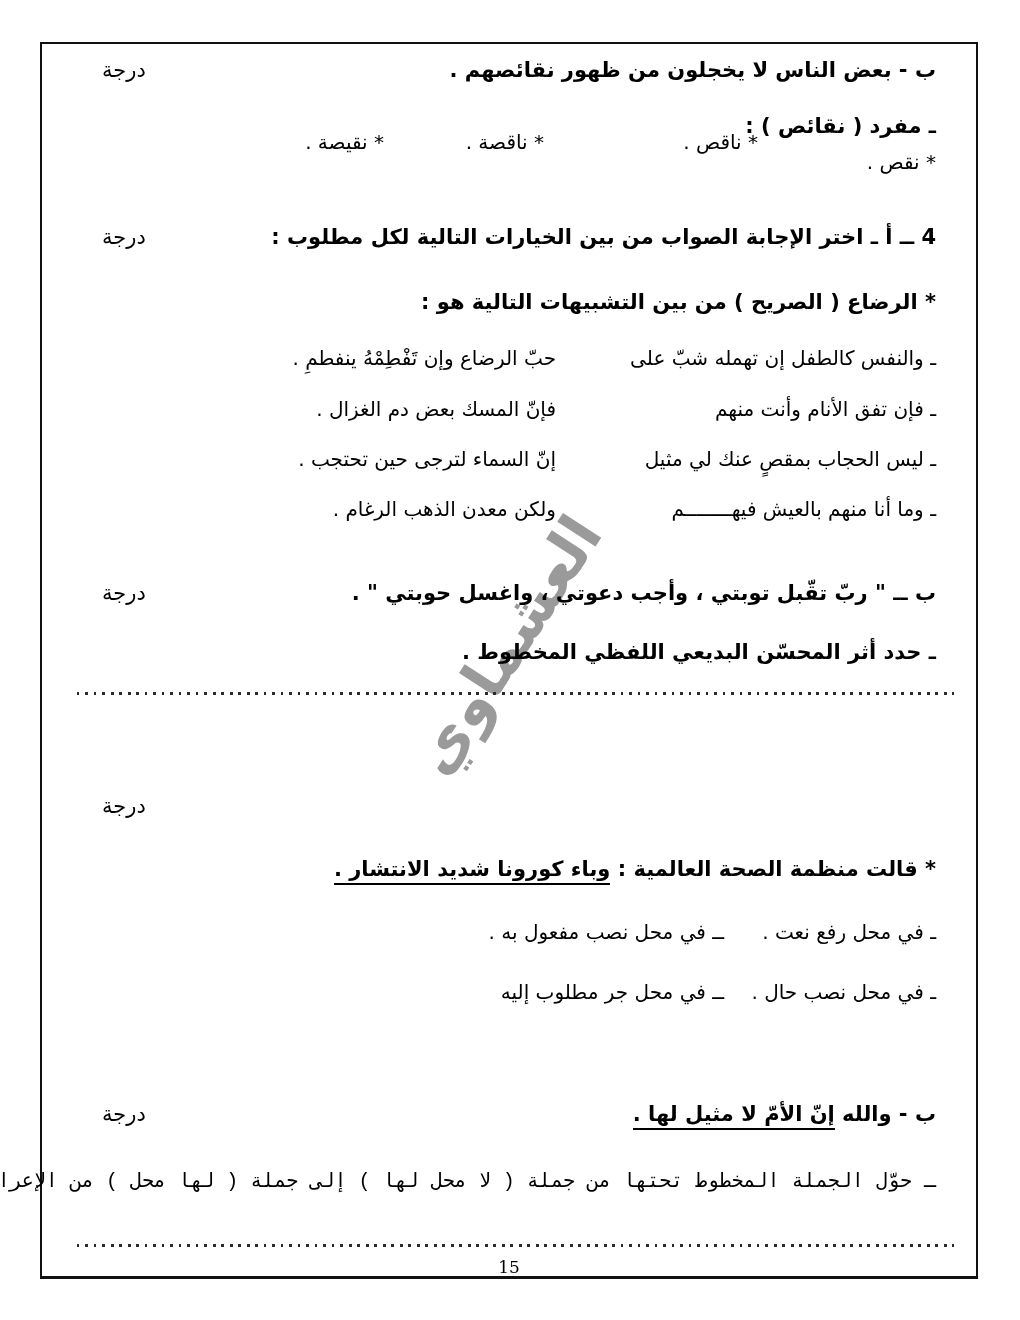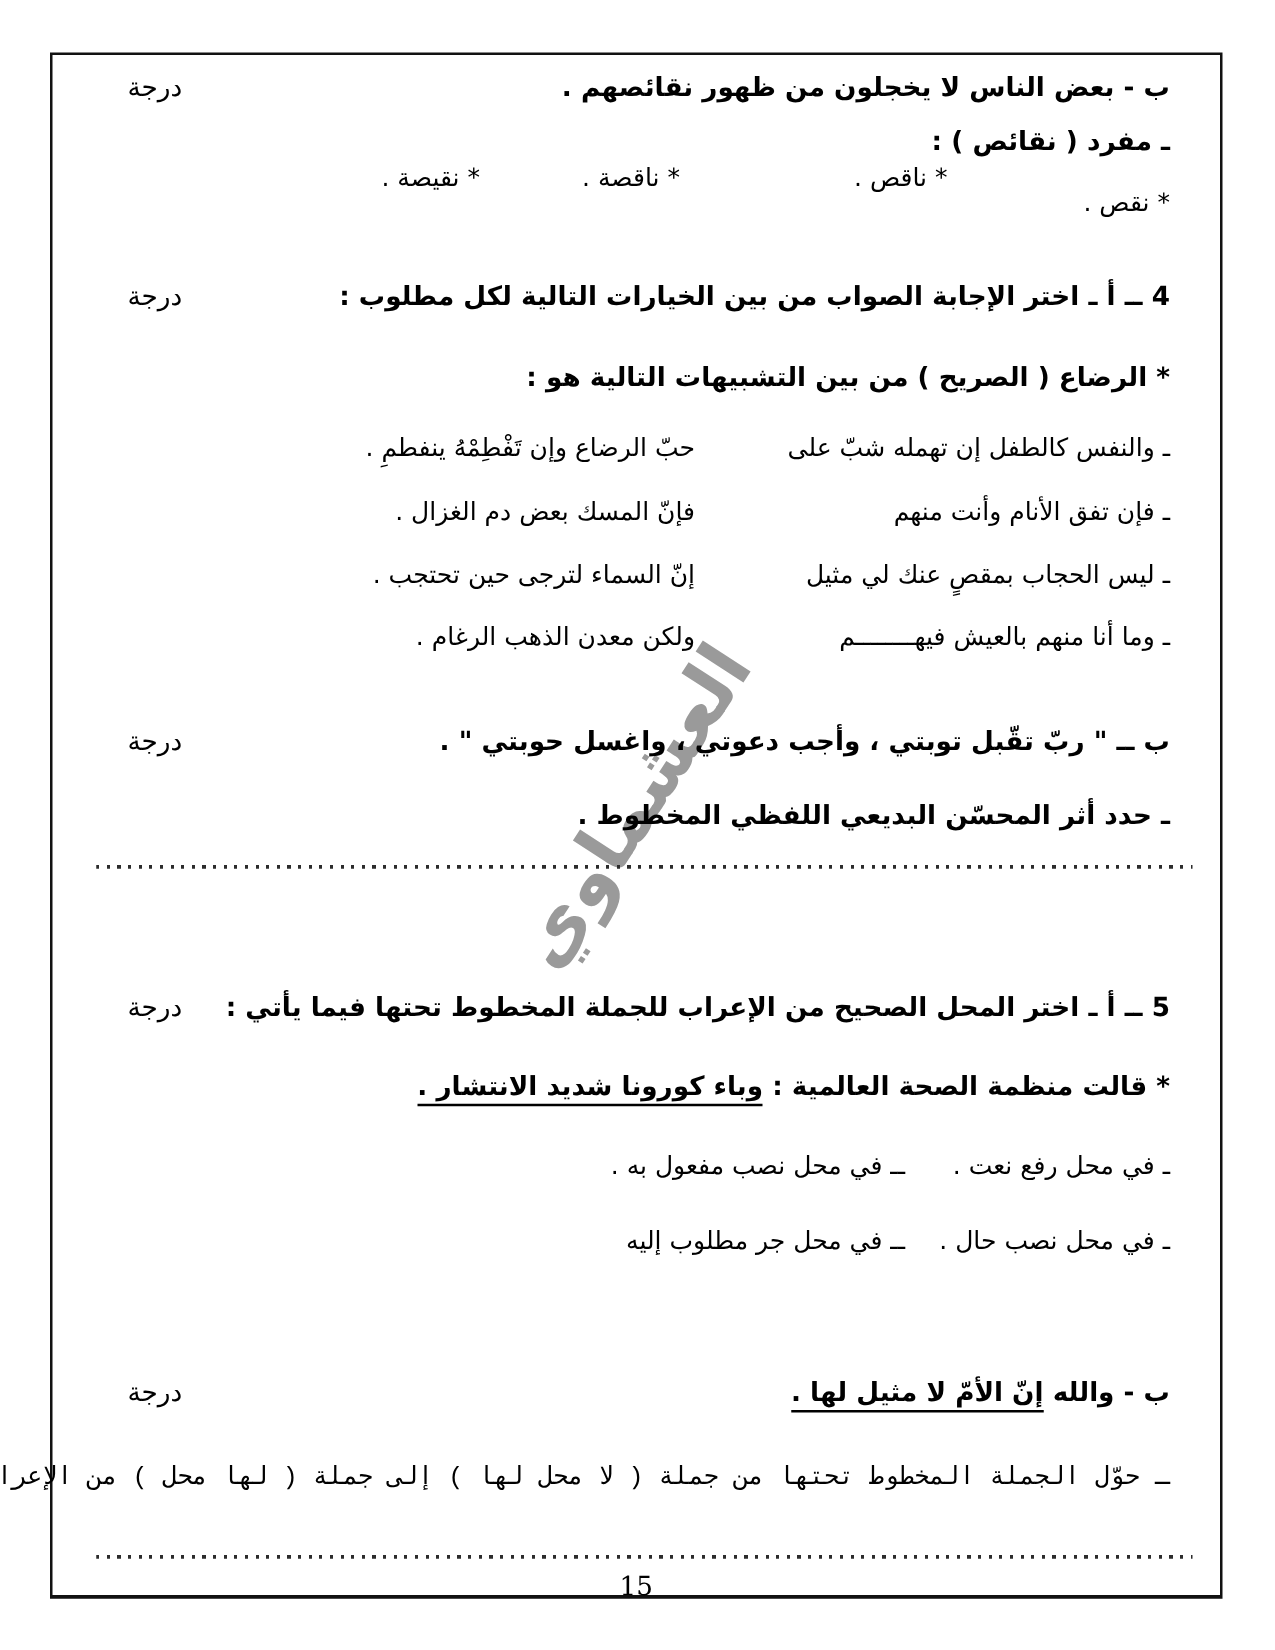--- a/index.html
+++ b/index.html
@@ -30,38 +30,38 @@
   }
   .watermark{
     position:absolute;left:318px;top:566px;z-index:0;
     font-size:60px;font-weight:700;color:#9a9a9a;direction:rtl;
     transform:rotate(-57deg);transform-origin:center center;
     white-space:nowrap;pointer-events:none;
   }
   .content{position:absolute;inset:0;z-index:1;}
   .pagenum{
     position:absolute;left:0;right:0;top:1213px;text-align:center;
-    font-family:"DejaVu Serif",serif;font-size:21px;
+    font-family:"DejaVu Serif",serif;font-size:17px;
   }
 </style>
 </head>
 <body>
 
 <div class="page">
   <div class="frame">
 
     <div class="watermark">العشماوي</div>
 
     <div class="content">
 
       <div class="row bold" style="top:14px;">
         <span>ب - بعض الناس لا يخجلون من ظهور نقائصهم .</span>
         <span class="grade">درجة</span>
       </div>
-      <div class="row bold" style="top:57px;">
+      <div class="row bold" style="top:70px;">
         <span>ـ مفرد ( نقائص ) :</span>
       </div>
       <div class="row" style="top:86px;height:28px;">
         <span class="opt" style="right:40px;margin-top:20px;">* نقص .</span>
         <span class="opt" style="right:218px;">* ناقص .</span>
         <span class="opt" style="right:432px;">* ناقصة .</span>
         <span class="opt" style="right:592px;">* نقيصة .</span>
       </div>
 
       <div class="row bold" style="top:181px;">
@@ -92,21 +92,20 @@
       <div class="row bold" style="top:537px;">
         <span>ب ــ " ربّ تقّبل توبتي ، وأجب دعوتي ، واغسل حوبتي " .</span>
         <span class="grade">درجة</span>
       </div>
       <div class="row bold" style="top:596px;">
         <span>ـ حدد أثر المحسّن البديعي اللفظي المخطوط .</span>
       </div>
       <div class="dotted" style="top:648px;"></div>
 
       <div class="row bold" style="top:750px;">
-        <span>5 ــ أ ـ اختر المحل الصحيح من الإعراب للجملة المخطوط تحتها فيما يأتي :</span>
         <span class="grade">درجة</span>
       </div>
       <div class="row bold" style="top:813px;padding-left:41px;">
         <span>* قالت منظمة الصحة العالمية : </span><span class="uline">وباء كورونا شديد الانتشار .</span>
       </div>
       <div class="row" style="top:876px;height:28px;">
         <span class="opt" style="right:40px;">ـ في محل رفع نعت .</span>
         <span class="opt" style="right:252px;">ــ في محل نصب مفعول به .</span>
       </div>
       <div class="row" style="top:936px;height:28px;">

